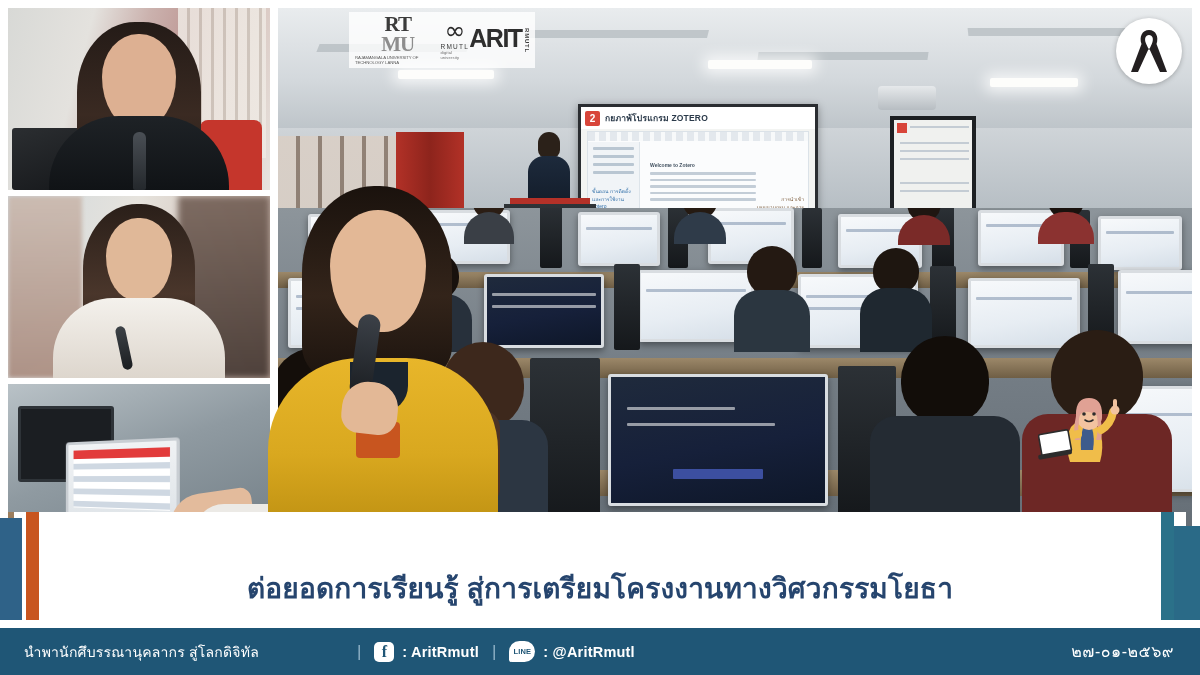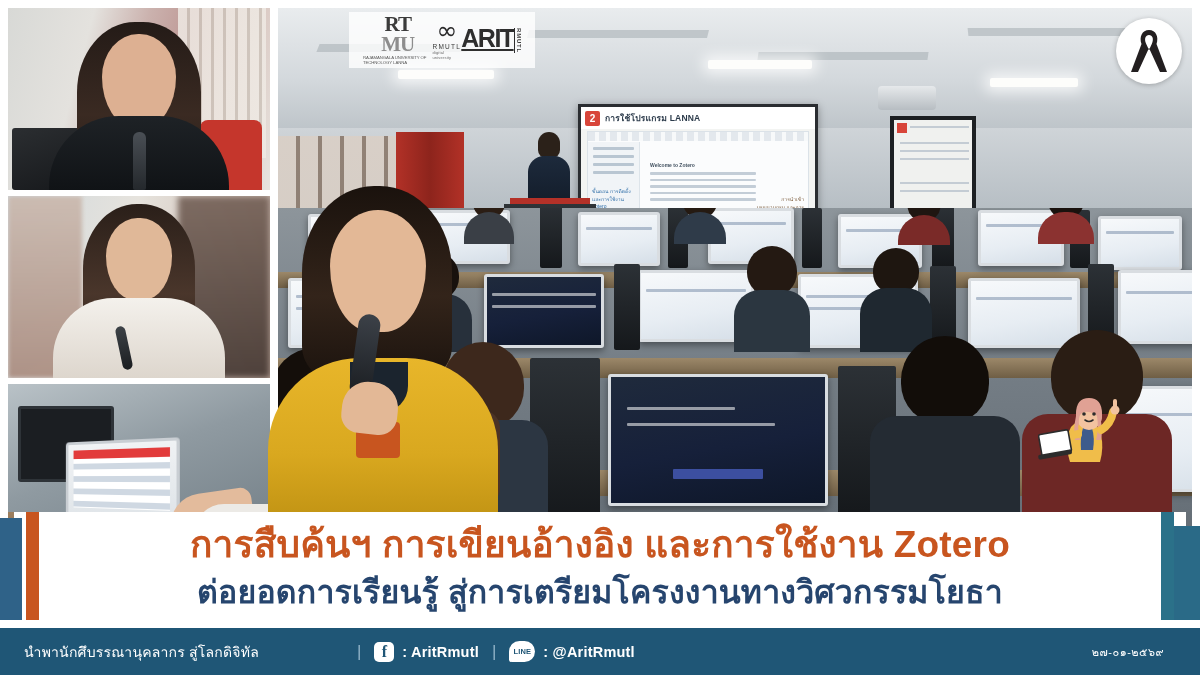--- a/index.html
+++ b/index.html
@@ -437,21 +437,21 @@
     left: 0; width: 1200px; text-align: center;
     z-index: 8;
   }
   .hl2 {
     top: 52px;
     font-size: 37px;
     color: #c8551f;
   }
   .hl3 {
     top: 104px;
-    font-size: 32px;
+    font-size: 28px;
     color: #26456e;
   }
 
   
   .footer {
     position: absolute;
     left: 0; top: 628px;
     width: 1200px; height: 47px;
     background: #1f5676;
     display: flex;
@@ -500,34 +500,34 @@
   }
   .line-icon::after {
     content: "LINE";
     position: absolute; inset: 0;
     display: flex; align-items: center; justify-content: center;
     color: #1f5676; font-size: 7.5px; font-weight: bold;
     letter-spacing: .2px;
   }
   .footer-date {
     margin-left: auto;
-    margin-right: 36px;
-    font-size: 11px;
+    margin-right: 26px;
+    font-size: 16px;
     letter-spacing: .5px;
     white-space: nowrap;
   }
 
   
   .logo-strip {
     position: absolute;
     left: 349px; top: 12px;
     width: 186px; height: 56px;
     background: rgba(255,255,255,.80);
     display: flex; align-items: center; justify-content: space-around;
-    padding: 0 14px;
+    padding: 0 6px;
     z-index: 10;
   }
   .logo-unit { display: flex; flex-direction: column; align-items: center; }
   .logo-rmutl-mark {
     font-family: "Liberation Serif", serif;
     font-weight: bold; font-size: 21px; color: #3b3b3b;
     line-height: .92; letter-spacing: -1px;
   }
   .logo-rmutl-sub {
     font-size: 4.3px; color: #5b5b5b; letter-spacing: -.1px;
@@ -536,21 +536,21 @@
   .logo-infinity {
     font-size: 25px; color: #2b2b2b; line-height: .9;
     font-family: "DejaVu Sans", sans-serif;
   }
   .logo-cap { font-size: 6.5px; color: #3a3a3a; letter-spacing: 1.3px; margin-top: 1px; }
   .logo-tiny { font-size: 4px; color: #6c6c6c; letter-spacing: .2px; }
   .logo-arit {
     font-family: "Liberation Sans", sans-serif;
     font-weight: bold; font-size: 25px; color: #2e2e2e;
     letter-spacing: -1.5px; line-height: .9;
-    display: flex; align-items: flex-start; text-decoration: underline;
+    display: flex; align-items: flex-start;
   }
   .logo-arit-vert {
     font-size: 6px; letter-spacing: .8px;
     writing-mode: vertical-rl;
     margin-left: 2px; margin-top: 1px;
     font-weight: bold; color: #3a3a3a;
   }
 
   .ribbon-badge {
     position: absolute;
@@ -625,21 +625,21 @@
       </div>
 
       <div class="projector"></div>
       <div class="room-walls"></div>
       <div class="wall-window"></div>
       <div class="red-curtain"></div>
 
       <div class="screen">
         <div class="slide-header">
           <div class="slide-badge">2</div>
-          <div class="slide-title">การใช้โปรแกรม LANNA</div>
+          <div class="slide-title">กยภาพ้โปรแกรม ZOTERO</div>
         </div>
         <div class="slide-body">
           <div class="slide-toolbar"></div>
           <div class="slide-sidebar">
             <div class="ln"></div>
             <div class="ln"></div>
             <div class="ln"></div>
             <div class="ln"></div>
           </div>
           <div class="slide-main-h">Welcome to Zotero</div>
@@ -879,21 +879,20 @@
     </svg>
   </div>
 
   <div class="headline-wrap">
     <div class="white-band"></div>
     <div class="accent-bar accent-blue-block"></div>
     <div class="accent-bar accent-teal-block"></div>
     <div class="accent-bar accent-orange-left"></div>
     <div class="accent-bar accent-teal-right"></div>
 
-    <div class="hl-line hl2">การสืบค้นฯ การเขียนอ้างอิง และการใช้งาน Zotero</div>
     <div class="hl-line hl3">ต่อยอดการเรียนรู้ สู่การเตรียมโครงงานทางวิศวกรรมโยธา</div>
   </div>
 
   <div class="footer">
     <div class="footer-tagline">นำพานักศึบรรณานุคลากร สู่โลกดิจิทัล</div>
 
     <div class="footer-contacts">
 
 
       <span class="f-sep">|</span>

